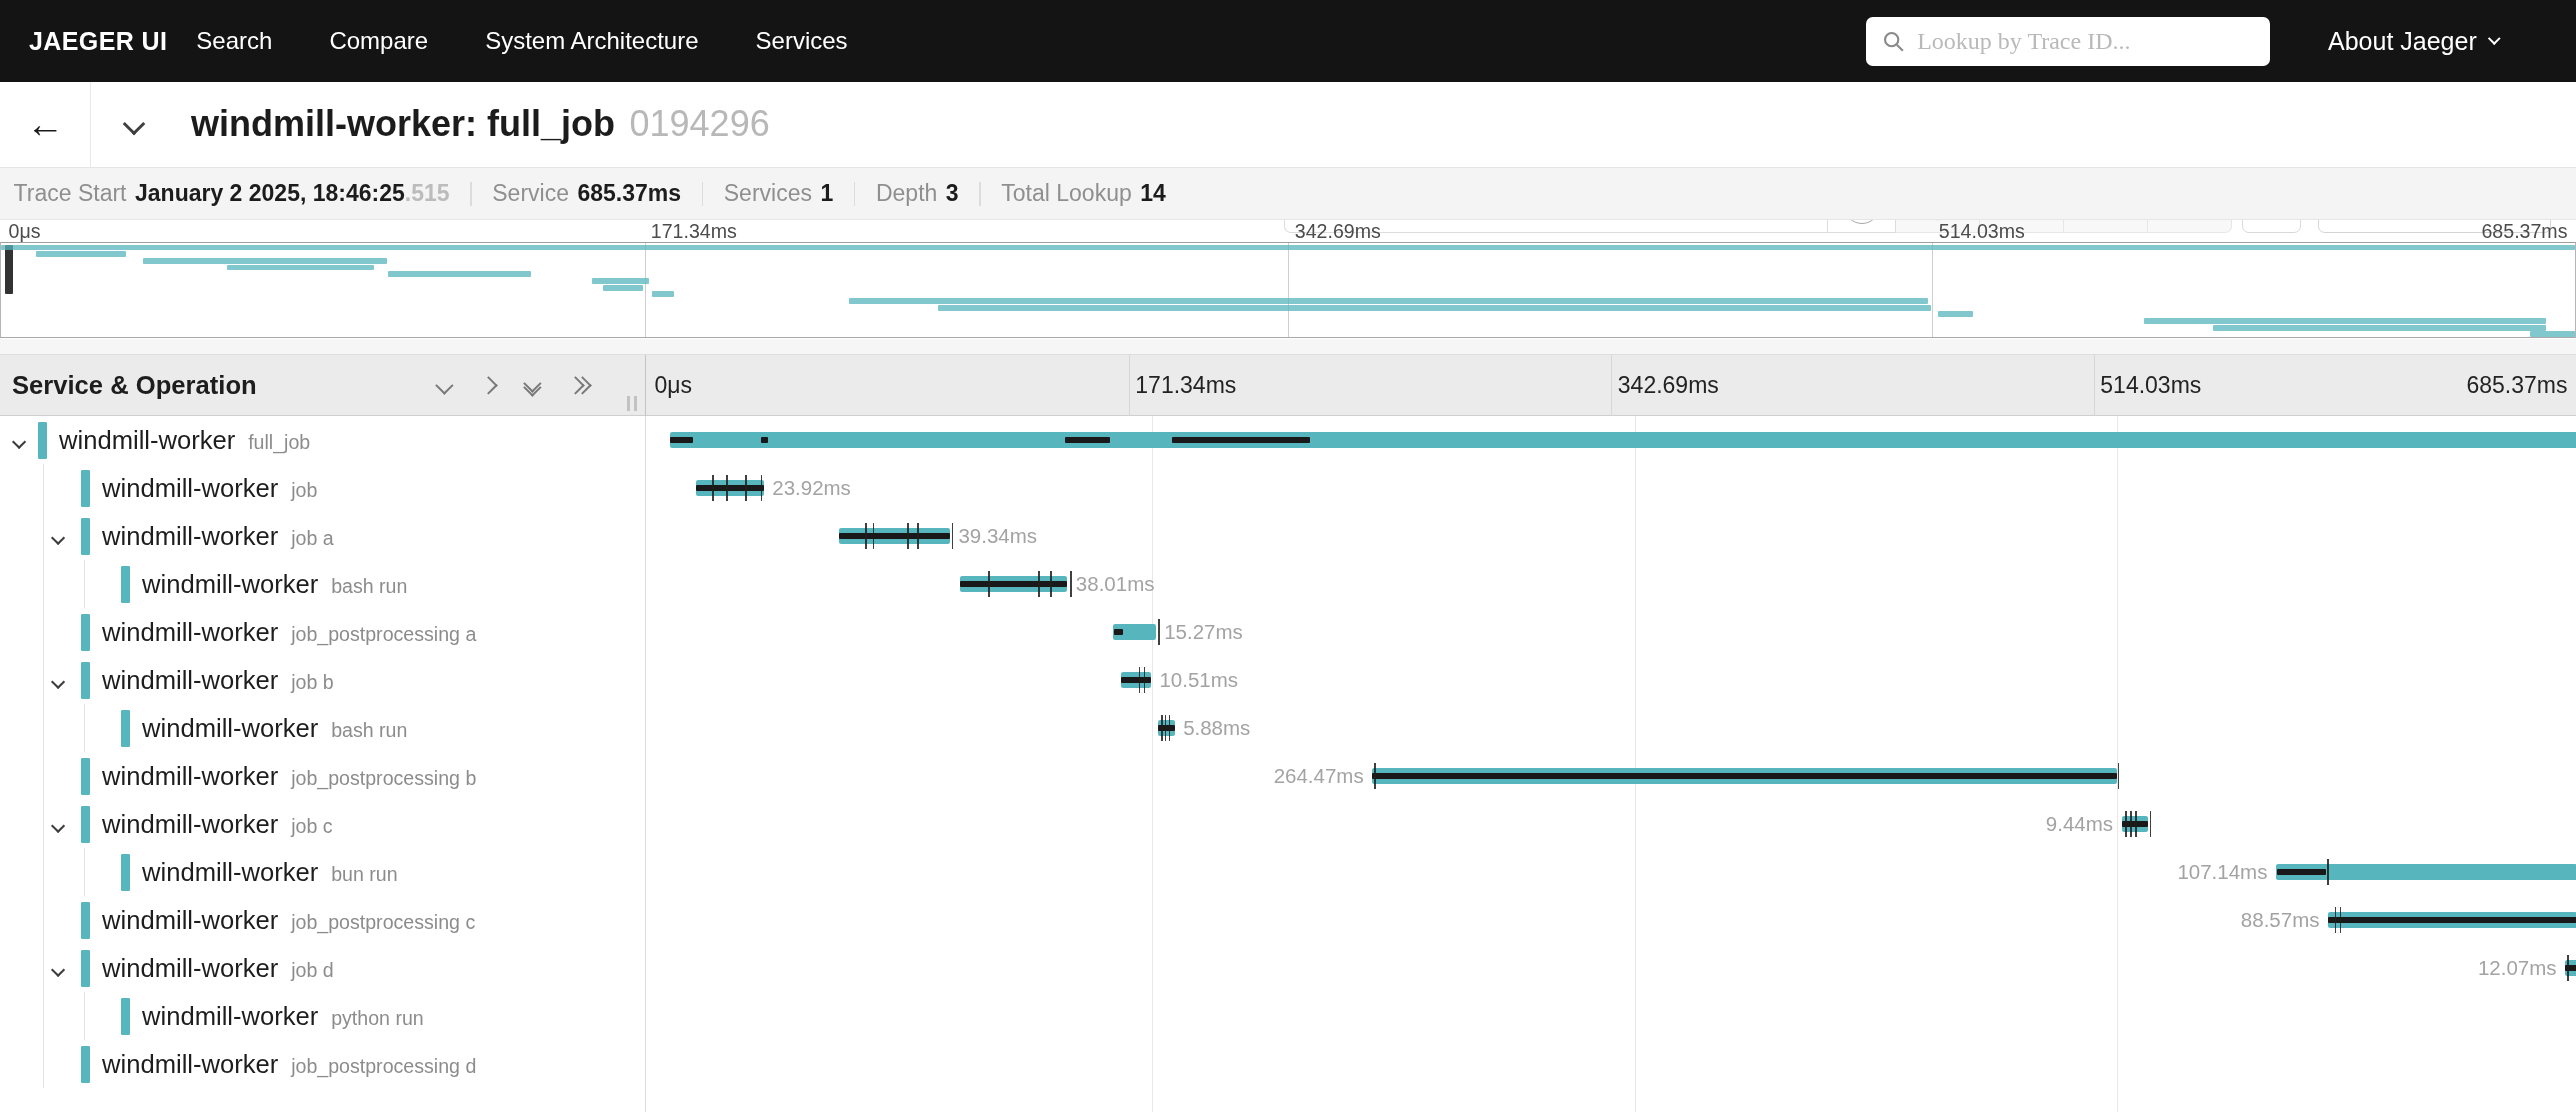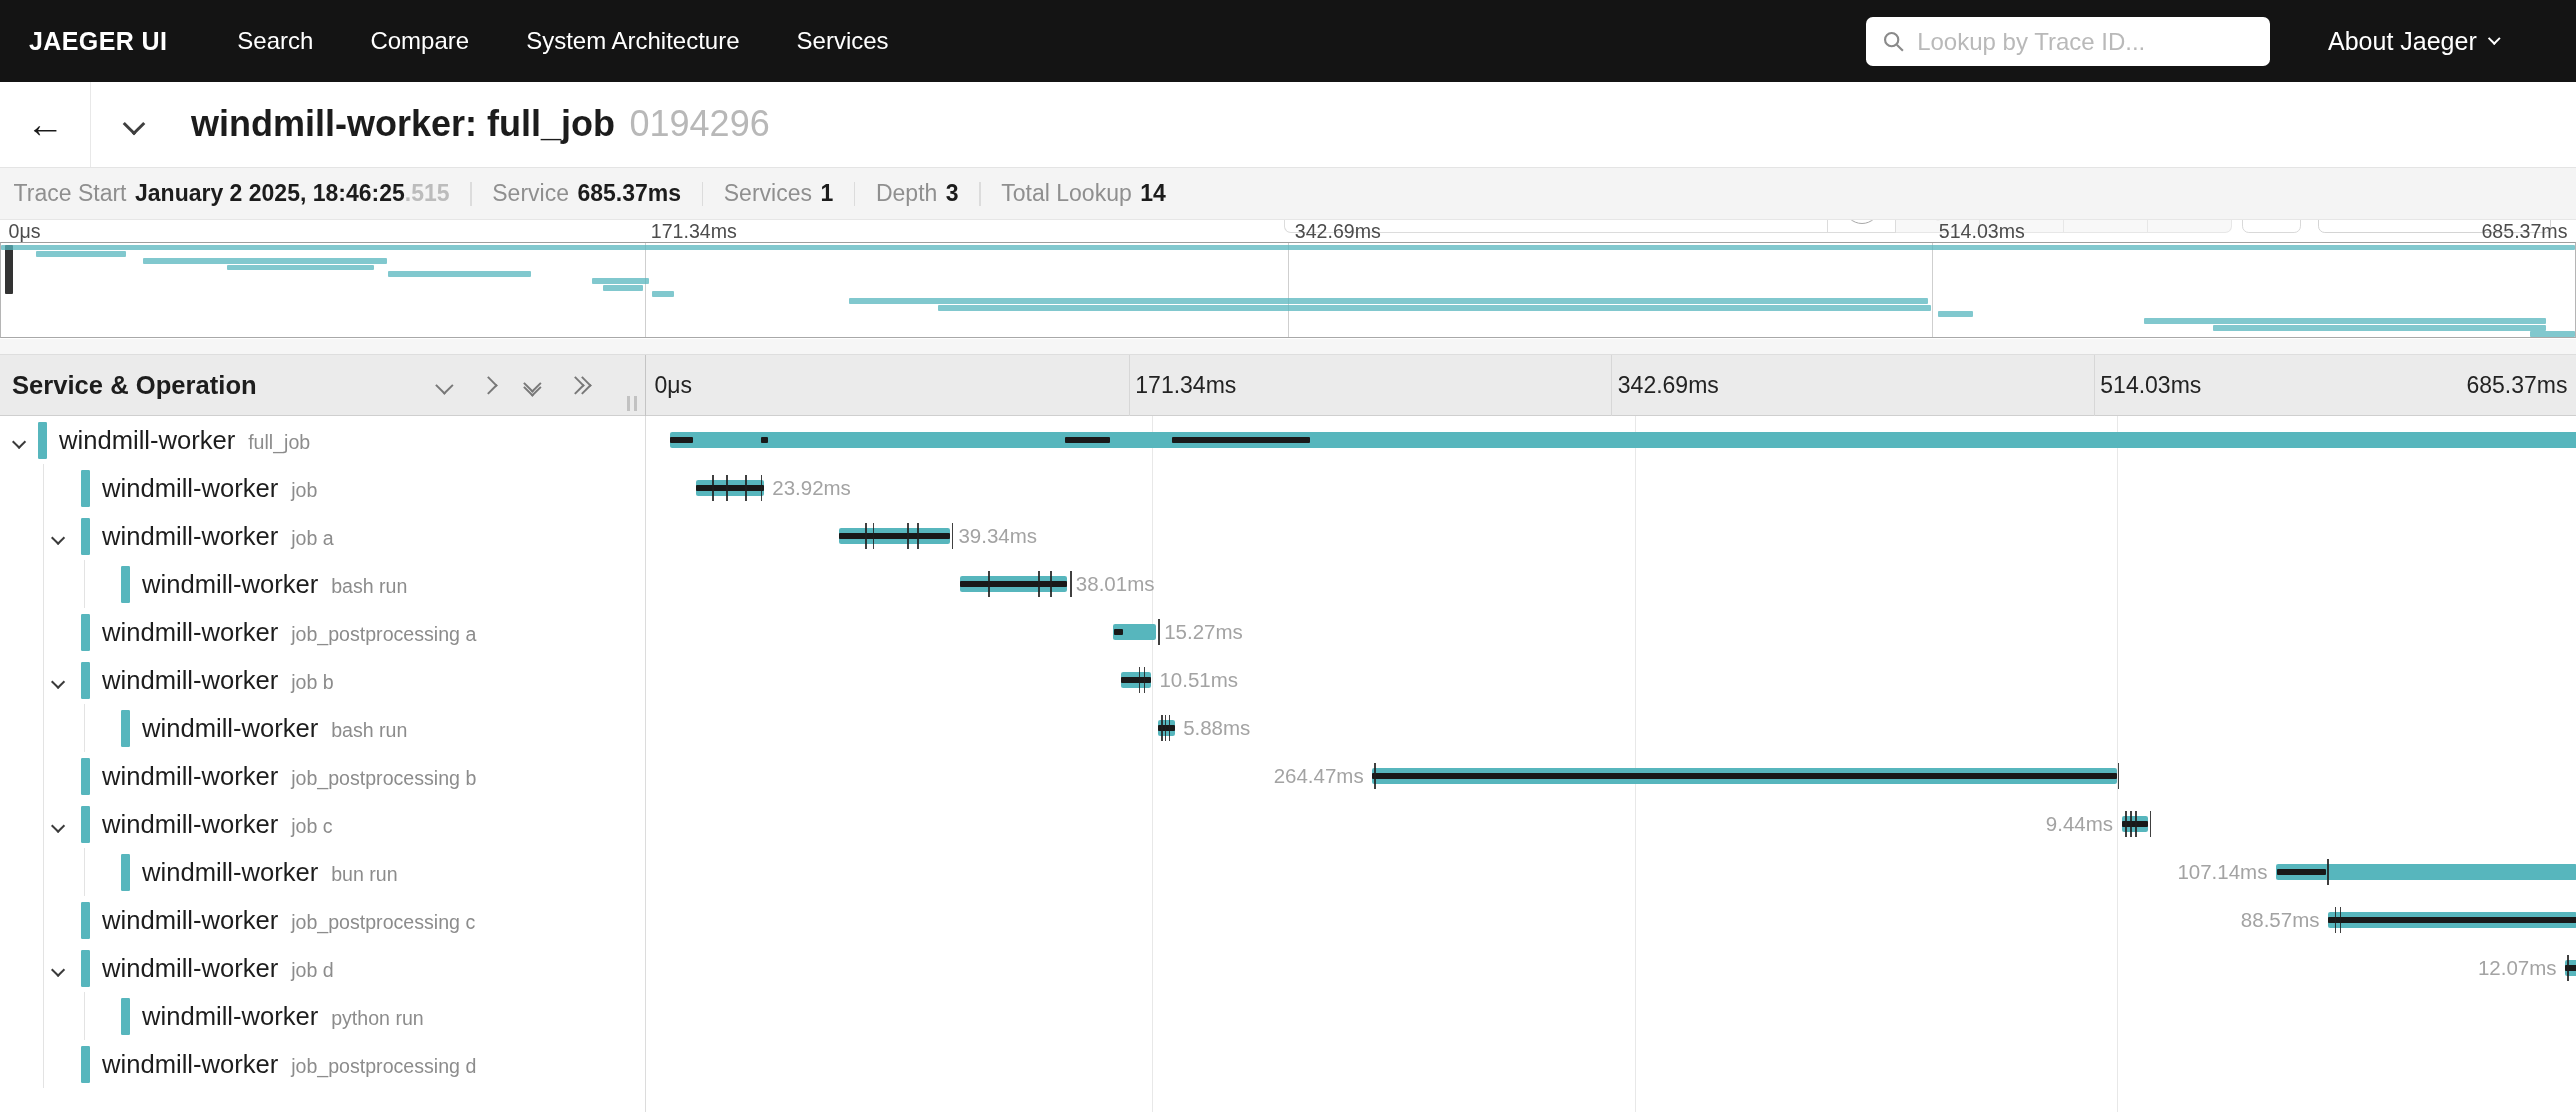--- a/index.html
+++ b/index.html
@@ -8,27 +8,27 @@
 
   
   .cv { display:inline-block; border-style:solid; border-color:#777; border-width:0 2.6px 2.6px 0; }
   .cv.down  { transform:rotate(45deg); }
   .cv.right { transform:rotate(-45deg); }
   .cv.up    { transform:rotate(-135deg); }
 
   
   .topnav { position:absolute; left:0; top:0; width:2576px; height:82px; background:#141414;
             display:flex; align-items:center; padding-left:29px; color:#fff; }
-  .brand { font-size:25px; font-weight:bold; letter-spacing:0.4px; margin-right:70px; }
+  .brand { font-size:25px; font-weight:bold; letter-spacing:0.4px; margin-right:29px; }
   .nav-links { display:flex; gap:57px; font-size:24px; }
   .nav-link { cursor:pointer; }
   .nav-search { position:absolute; left:1866px; top:17px; width:404px; height:49px; background:#fff;
                 border-radius:6.8px; display:flex; align-items:center; padding:0 15.4px; gap:10.2px; }
   .nav-search input { border:none; outline:none; font-size:24px; width:324px; color:#333;
-                      font-family:Liberation Sans, sans-serif; background:transparent; }
+                      font-family:Liberation Serif, serif; background:transparent; }
   .nav-search input::placeholder { color:#b9b9b9; }
   .nav-about { position:absolute; left:2328px; top:0; height:82px; display:flex; align-items:center;
                gap:13.6px; font-size:25px; color:#fff; cursor:pointer; }
   .nav-about .cv { width:8.5px; height:8.5px; border-color:#fff; border-width:0 2.1px 2.1px 0; margin-top:-5.1px; }
 
   
   .trace-header { position:absolute; left:0; top:82px; width:2576px; height:86px; background:#fff;
                   border-bottom:0.9px solid #e4e4e4; }
   .back-cell { position:absolute; left:0; top:0; width:91px; height:85px; border-right:0.9px solid #e8e8e8;
                display:flex; align-items:center; justify-content:center; font-size:38px; color:#1a1a1a; cursor:pointer; }

